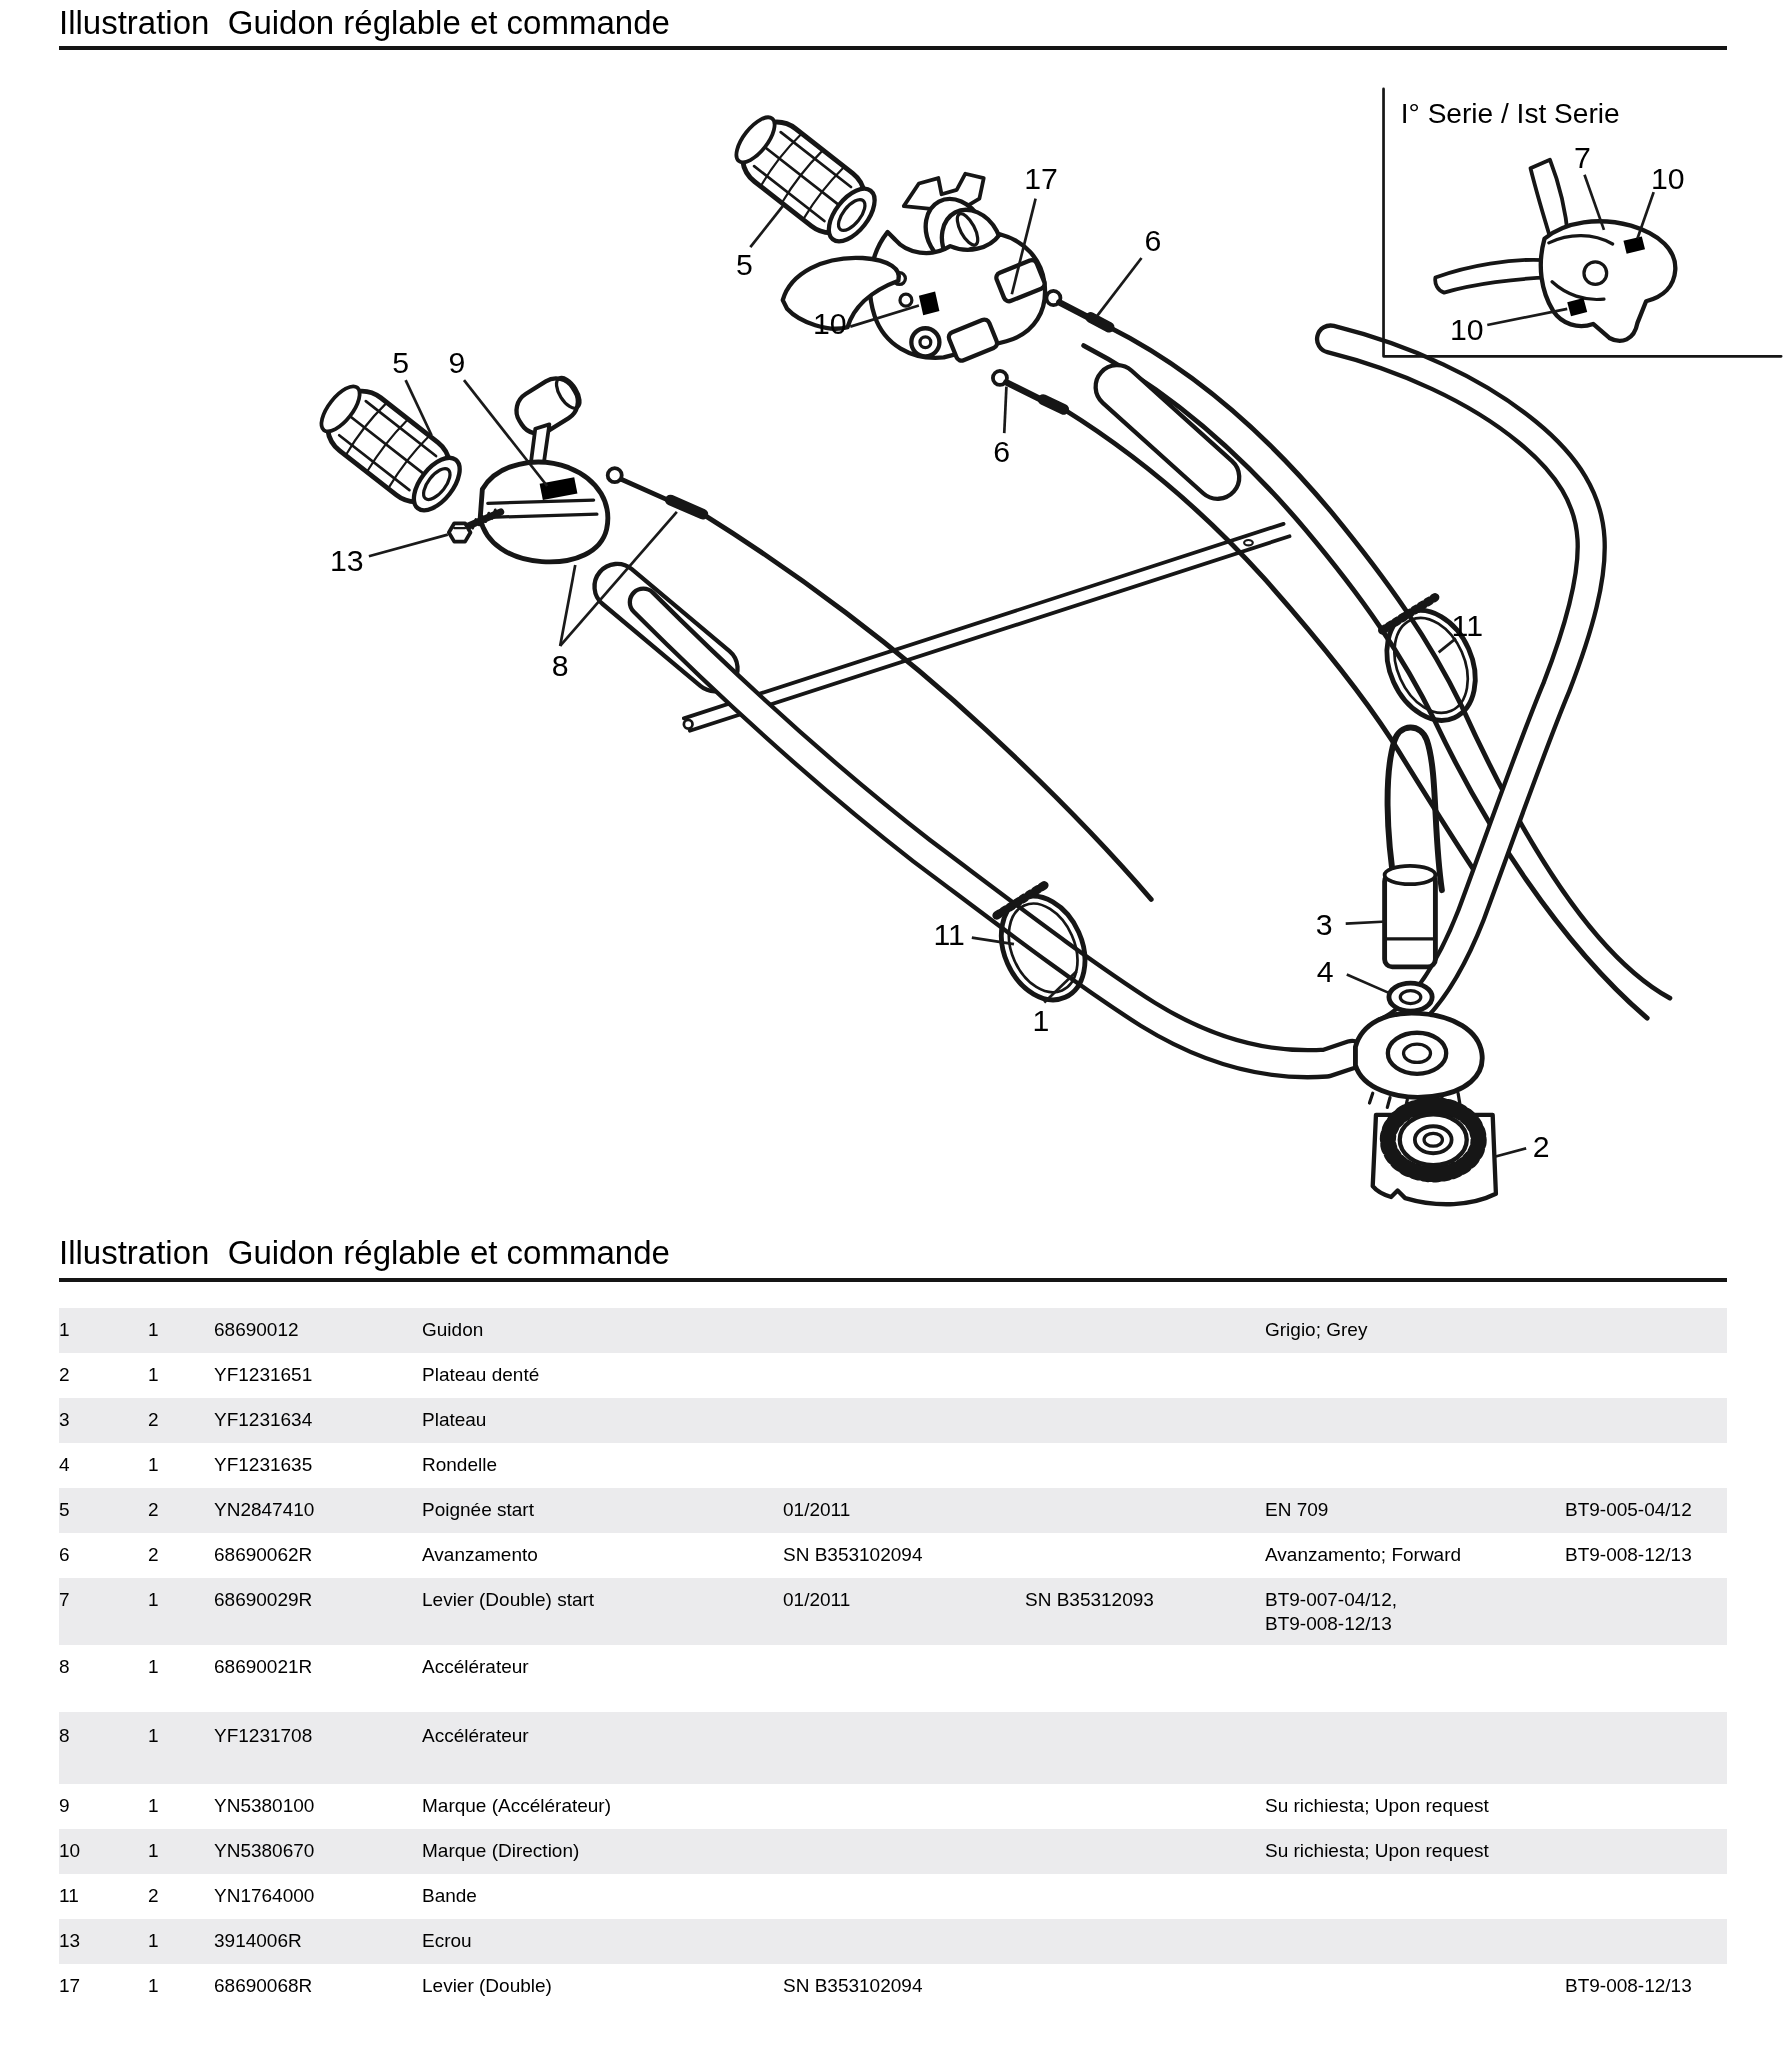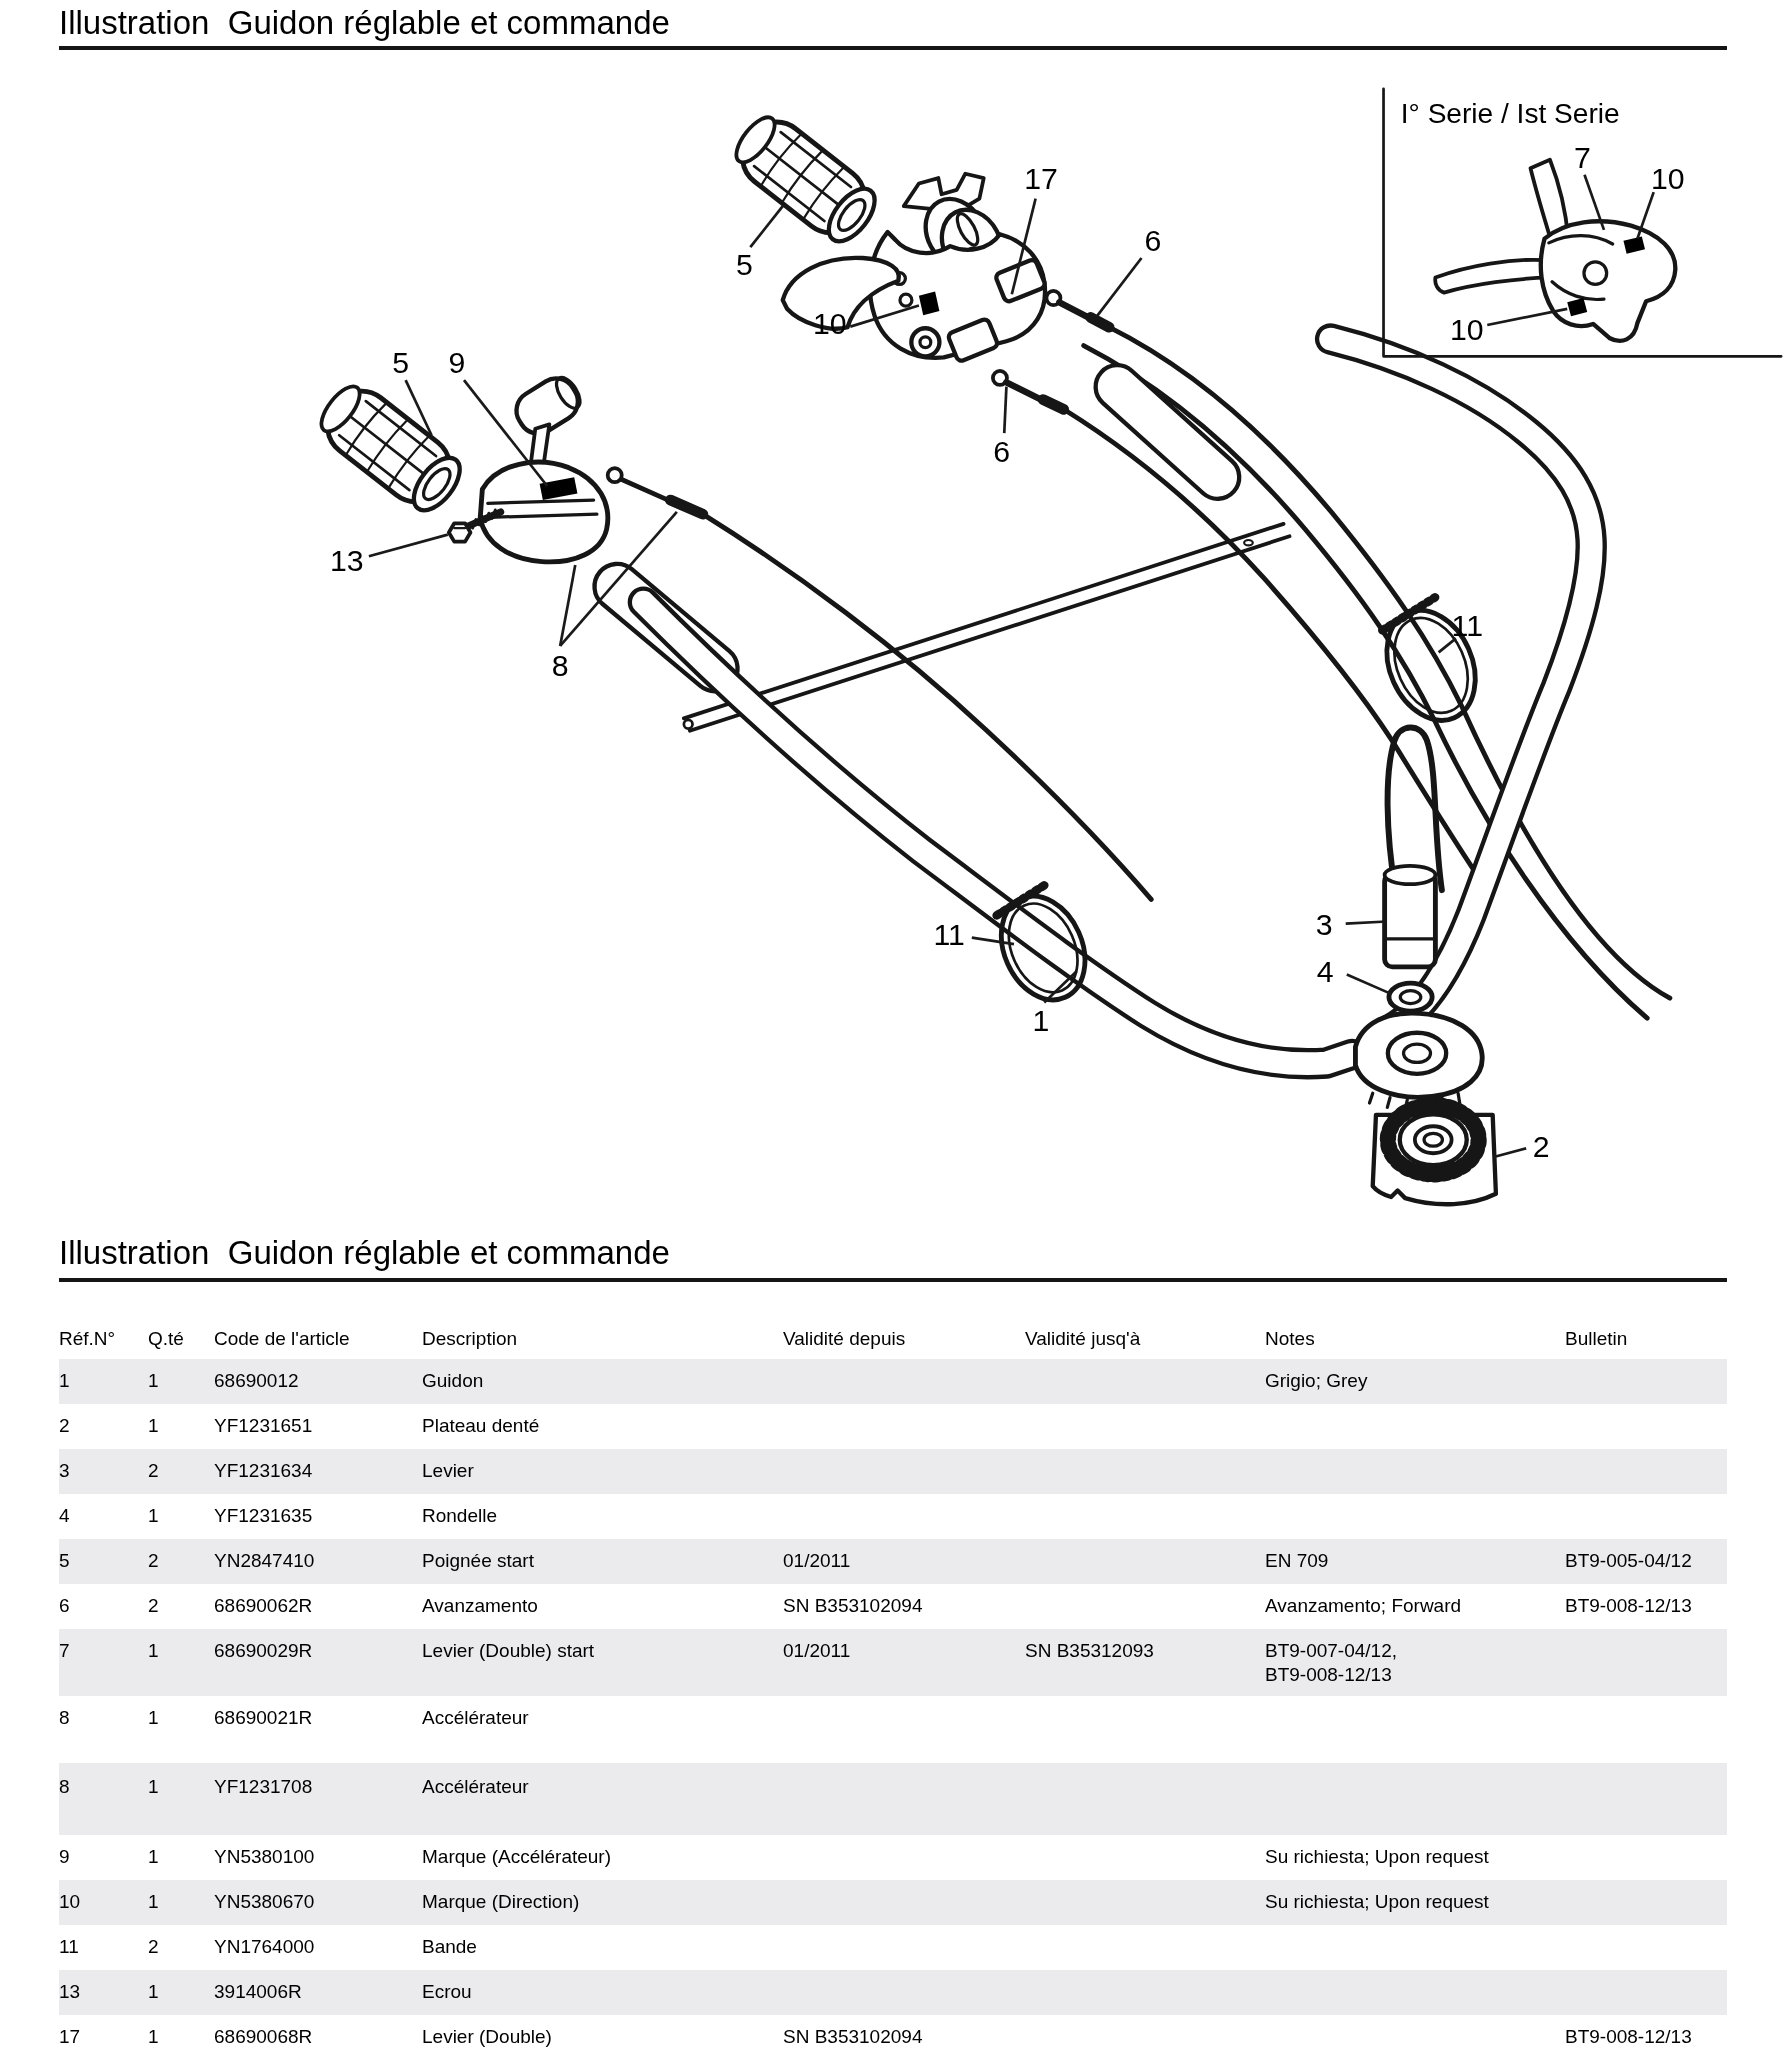--- a/index.html
+++ b/index.html
@@ -243,30 +243,20 @@
       <text x="3086" y="330" class="callout">10</text>
       <line x1="2752" y1="602" x2="2900" y2="572" class="leader"></line>
       <text x="2714" y="610" class="callout">10</text>
     </g>
 </svg>
 
 <h1 class="page-title" id="title-table">Illustration  Guidon réglable et commande</h1>
 <div class="rule" id="rule-table"></div>
 
 <div id="table-wrap">
-  <div class="thead">
-      <div class="cell col0">Réf.N°</div>
-      <div class="cell col1">Q.té</div>
-      <div class="cell col2">Code de l'article</div>
-      <div class="cell col3">Description</div>
-      <div class="cell col4">Validité depuis</div>
-      <div class="cell col5">Validité jusq'à</div>
-      <div class="cell col6">Notes</div>
-      <div class="cell col7">Bulletin</div>
-    </div>
   <div>
       <div class="row shade">
         <div class="cell col0">1</div>
         <div class="cell col1">1</div>
         <div class="cell col2">68690012</div>
         <div class="cell col3">Guidon</div>
         <div class="cell col4"></div>
         <div class="cell col5"></div>
         <div class="cell col6">Grigio; Grey</div>
         <div class="cell col7"></div>
@@ -278,21 +268,21 @@
         <div class="cell col3">Plateau denté</div>
         <div class="cell col4"></div>
         <div class="cell col5"></div>
         <div class="cell col6"></div>
         <div class="cell col7"></div>
       </div>
       <div class="row shade">
         <div class="cell col0">3</div>
         <div class="cell col1">2</div>
         <div class="cell col2">YF1231634</div>
-        <div class="cell col3">Levier</div>
+        <div class="cell col3">Plateau</div>
         <div class="cell col4"></div>
         <div class="cell col5"></div>
         <div class="cell col6"></div>
         <div class="cell col7"></div>
       </div>
       <div class="row">
         <div class="cell col0">4</div>
         <div class="cell col1">1</div>
         <div class="cell col2">YF1231635</div>
         <div class="cell col3">Rondelle</div>

